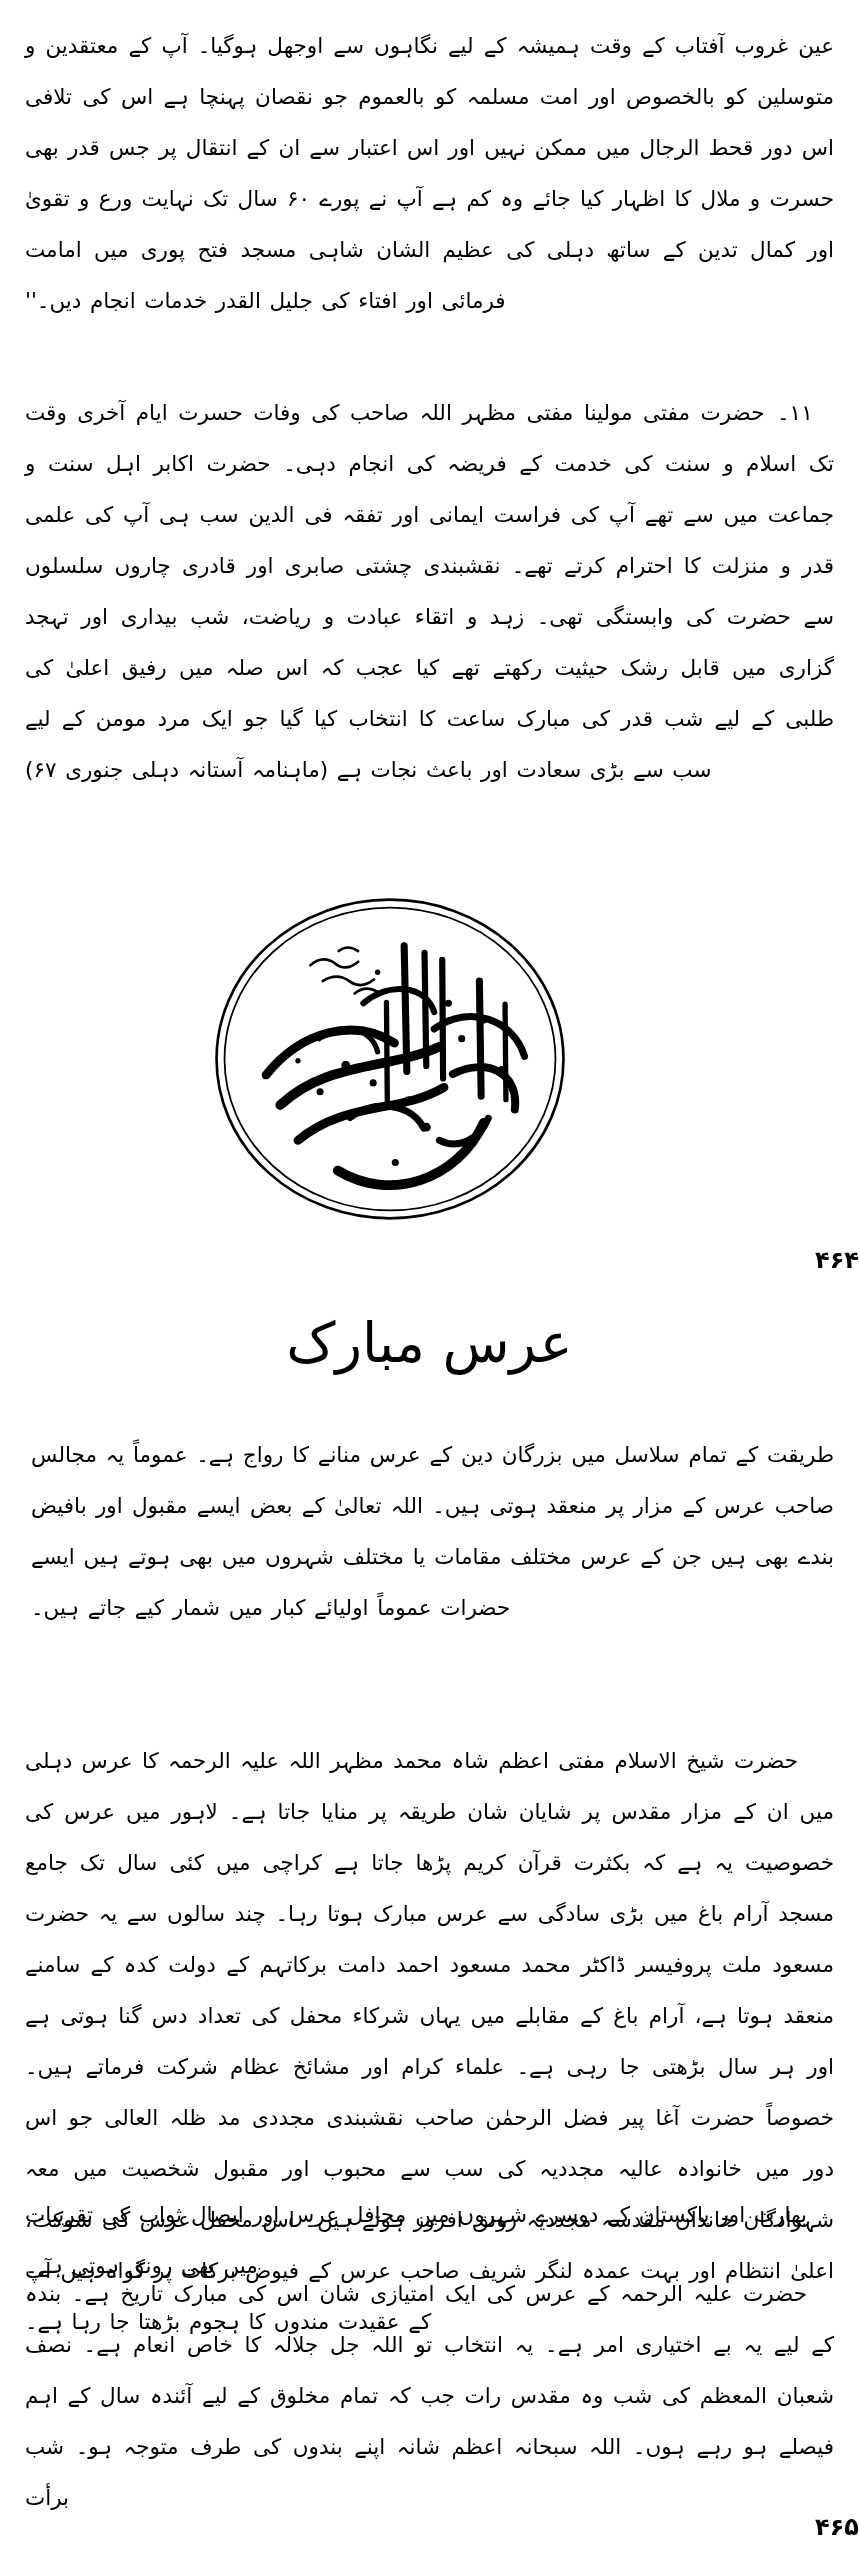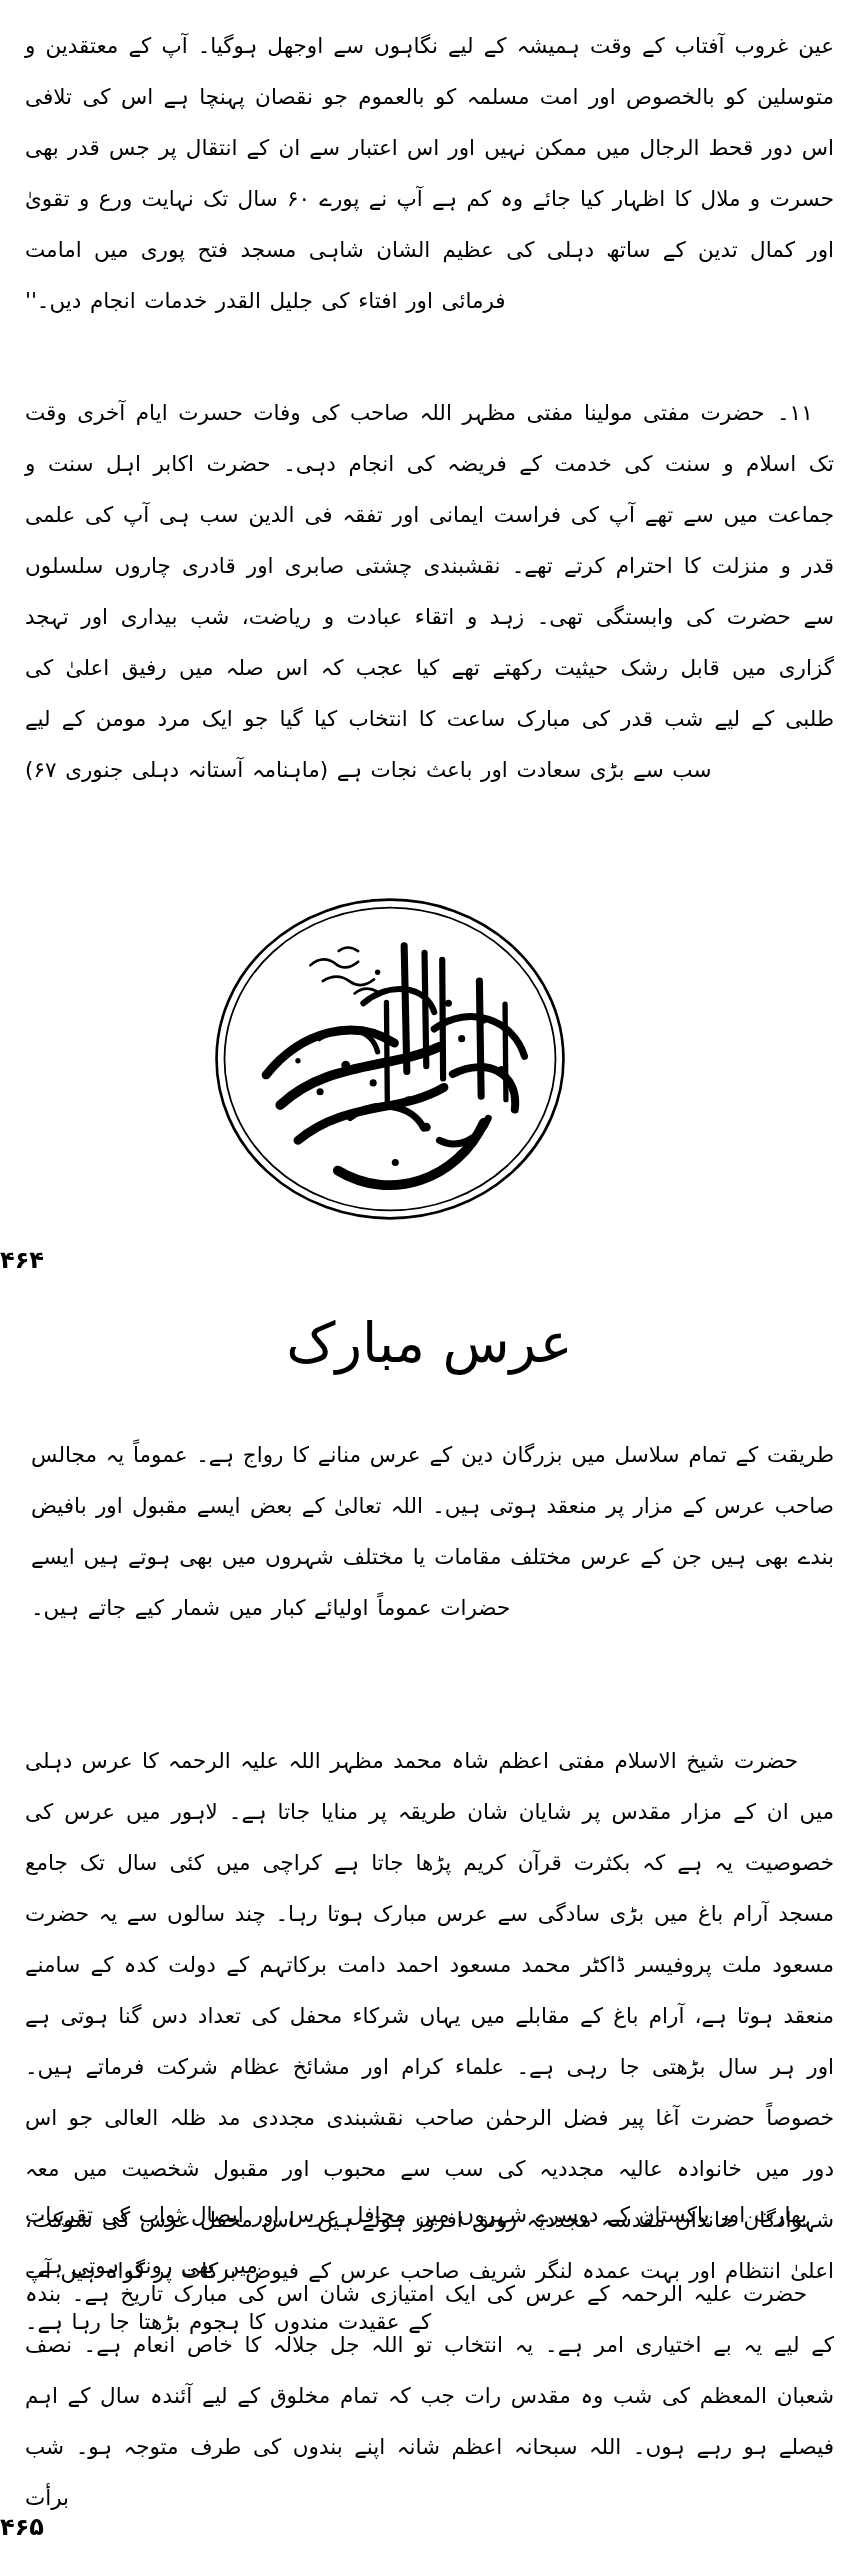--- a/index.html
+++ b/index.html
@@ -31,21 +31,21 @@
     float:right;
     width:57px;
     margin-left:12.5px;
     font-size:21.5px;
     text-align:right;
   }
   .seal-wrap { position:absolute; top:895px; left:213px; width:354px; height:328px; }
   .seal-wrap svg { width:100%; height:100%; display:block; }
   .page-num {
     position:absolute; left:0; right:0;
-    text-align:left;
+    text-align:right;
     font-size:24px; font-weight:bold; letter-spacing:2.7px;
   }
   .pn-top    { top:1246px; }
   .pn-bottom { top:2513px; }
   .section-heading {
     position:absolute; top:1294px; left:0; right:0;
     text-align:center;
     font-size:55px; font-weight:normal;
     line-height:98px;
   }

